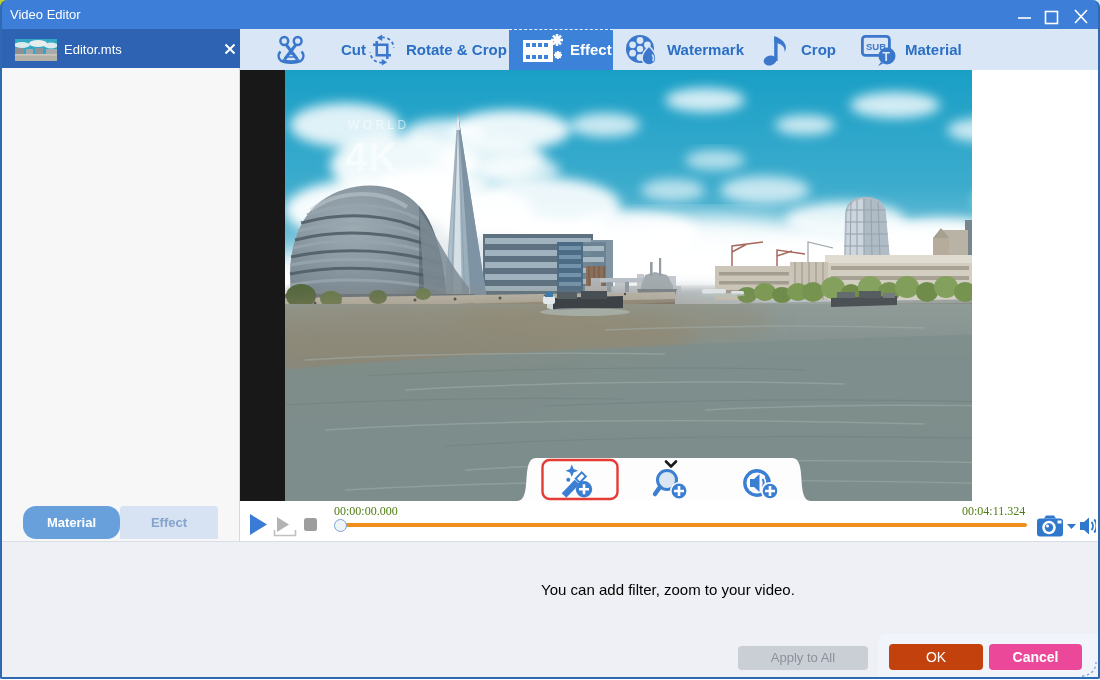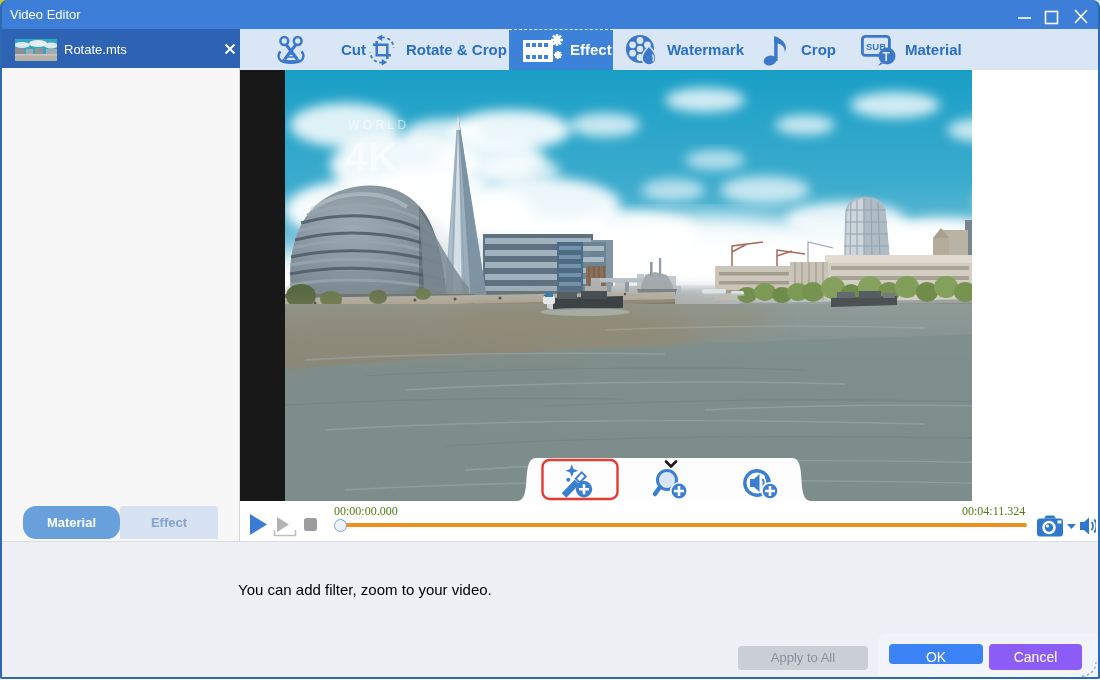--- a/index.html
+++ b/index.html
@@ -13,26 +13,26 @@
   #btnMaterial{left:23px;top:506px;width:97px;background:#68a0dc;color:#ffffff;border-radius:13px;}
   #btnEffect2{left:120px;top:506px;width:98px;background:#d7e2f2;color:#84a3cd;}
   #toolbar{position:absolute;left:240px;top:29px;width:860px;height:41px;background:#d9e6f6;}
   .tbtxt{position:absolute;top:41px;color:#2a6fc4;font-weight:bold;font-size:15px;}
   #tabEffect{position:absolute;left:509px;top:29px;width:104px;height:41px;background:#3c82d9;border-top:1px dashed #e6eefa;box-sizing:border-box;}
   #videowrap{position:absolute;left:240px;top:70px;width:732px;height:431px;background:#181818;overflow:hidden;}
   #video{position:absolute;left:45px;top:0;width:768px;height:431px;}
   #playbar{position:absolute;left:240px;top:501px;width:860px;height:40px;background:#ffffff;}
   .ptime{position:absolute;top:3px;font-size:12px;color:#4d7c0f;font-family:Liberation Serif, serif;}
   #bottombar{position:absolute;left:2px;top:541px;width:1096px;height:136px;background:#eef0f5;border-top:1px solid #d9dde4;}
-  #hinttext{position:absolute;left:238px;top:581px;width:860px;text-align:left;font-size:15px;color:#000;}
+  #hinttext{position:absolute;left:238px;top:581px;width:860px;text-align:center;font-size:15px;color:#000;}
   #okpanel{position:absolute;left:878px;top:634px;width:220px;height:43px;background:#f1f5fb;border-radius:8px 0 0 0;}
   .btn{position:absolute;border-radius:4px;font-size:14px;text-align:center;}
   #btnApply{left:738px;top:646px;width:130px;height:24px;line-height:24px;background:#caced5;color:#8b909a;font-size:13px;}
-  #btnOK{left:889px;top:644px;width:94px;height:20px;line-height:26px;background:#3b82f6;color:#fff;}
-  #btnCancel{left:989px;top:644px;width:93px;height:26px;line-height:26px;background:#8b5cf6;color:#fff;}
+  #btnOK{left:889px;top:644px;width:94px;height:26px;line-height:26px;background:#c2410c;color:#fff;}
+  #btnCancel{left:989px;top:644px;width:93px;height:26px;line-height:26px;background:#ec4899;color:#fff;font-weight:bold;}
   #brd{position:absolute;left:0;top:0;width:1096px;height:677px;border:2px solid #2e6ab2;border-top:none;border-radius:8px 8px 2px 2px;z-index:60;pointer-events:none;}
 </style>
 </head>
 <body>
   <div class="abs" style="left:0;top:0;width:12px;height:12px;background:#bdcd32;"></div>
   <div class="abs" style="left:1088px;top:0;width:12px;height:12px;background:#d5ebf1;"></div>
   <div id="titlebar">
     <span class="ttl">Video Editor</span>
     <svg class="abs" style="left:1014px;top:0" width="80" height="29" viewBox="0 0 80 29">
       <line x1="4" y1="18" x2="17" y2="18" stroke="#fff" stroke-width="1.6"></line>
@@ -47,21 +47,21 @@
       <ellipse cx="7" cy="6" rx="8" ry="3" fill="#eef2f1" opacity="0.9"></ellipse>
       <ellipse cx="23" cy="4.5" rx="9" ry="3.4" fill="#e8ecec"></ellipse>
       <ellipse cx="36" cy="6.5" rx="7" ry="3" fill="#eef1f0" opacity="0.9"></ellipse>
       <rect x="0" y="9" width="9" height="7" fill="#8d9196"></rect>
       <rect x="11" y="10" width="7" height="6" fill="#a5a9ac"></rect>
       <rect x="20" y="9" width="8" height="7" fill="#90959b"></rect>
       <rect x="31" y="10" width="11" height="6" fill="#a8abae"></rect>
       <rect x="0" y="15" width="42" height="7" fill="#b5b1a9"></rect>
       <rect x="0" y="15" width="42" height="1.6" fill="#c9c5bc"></rect>
     </svg>
-    <span class="abs" style="left:62px;top:13px;color:#fff;font-size:13px;">Rotate.mts</span>
+    <span class="abs" style="left:62px;top:13px;color:#fff;font-size:13px;">Editor.mts</span>
     <svg class="abs" style="left:221px;top:13px" width="14" height="14" viewBox="0 0 14 14">
       <path d="M2.5 2.5 L11.5 11.5 M11.5 2.5 L2.5 11.5" stroke="#fff" stroke-width="2"></path>
     </svg>
   </div>
 
   <div id="leftpanel"></div>
   <div class="sidebtn" id="btnMaterial">Material</div>
   <div class="sidebtn" id="btnEffect2">Effect</div>
 
   <div id="toolbar"></div>

